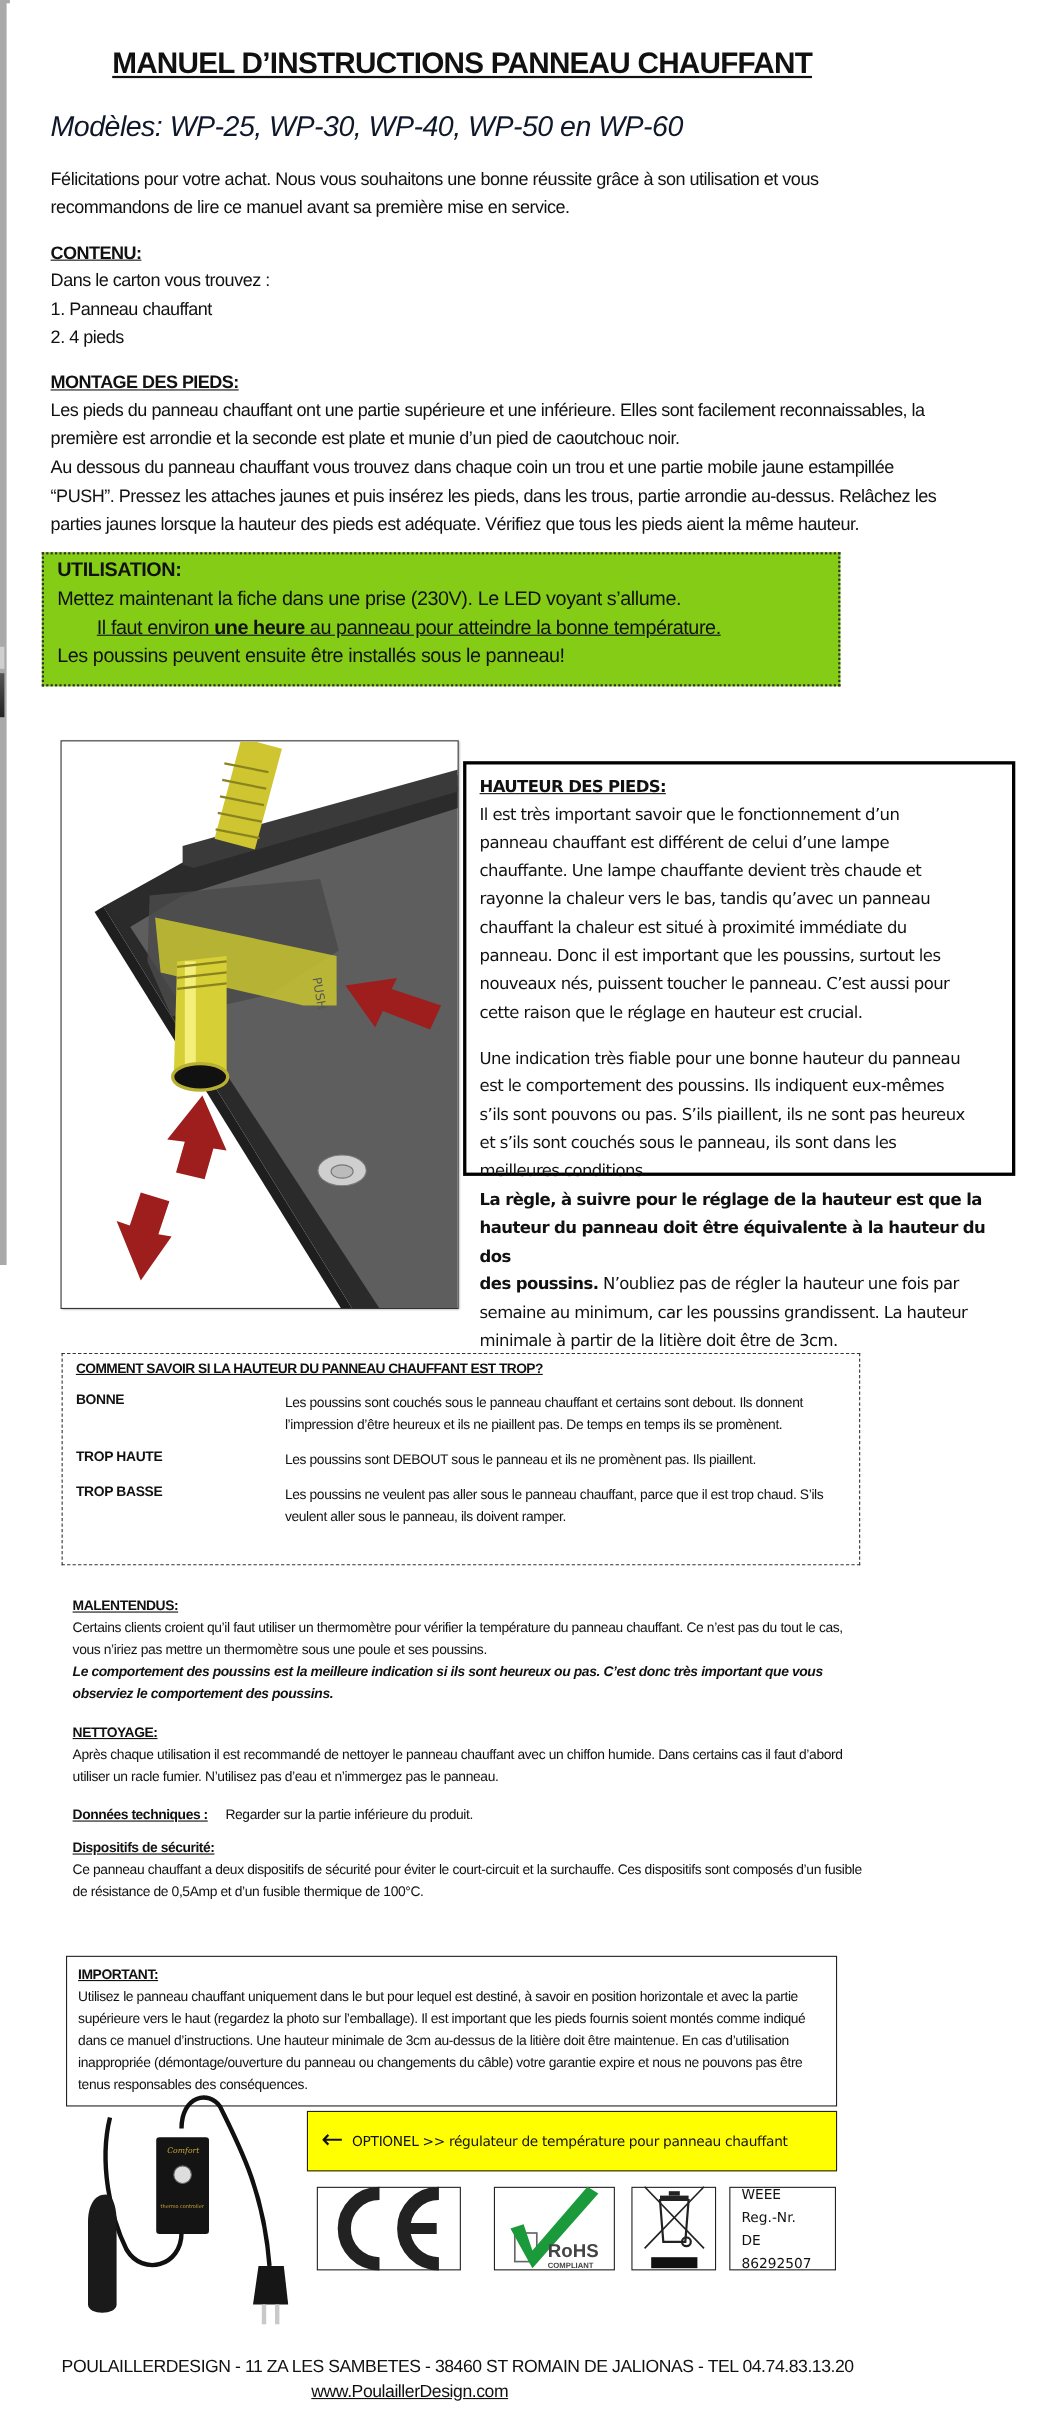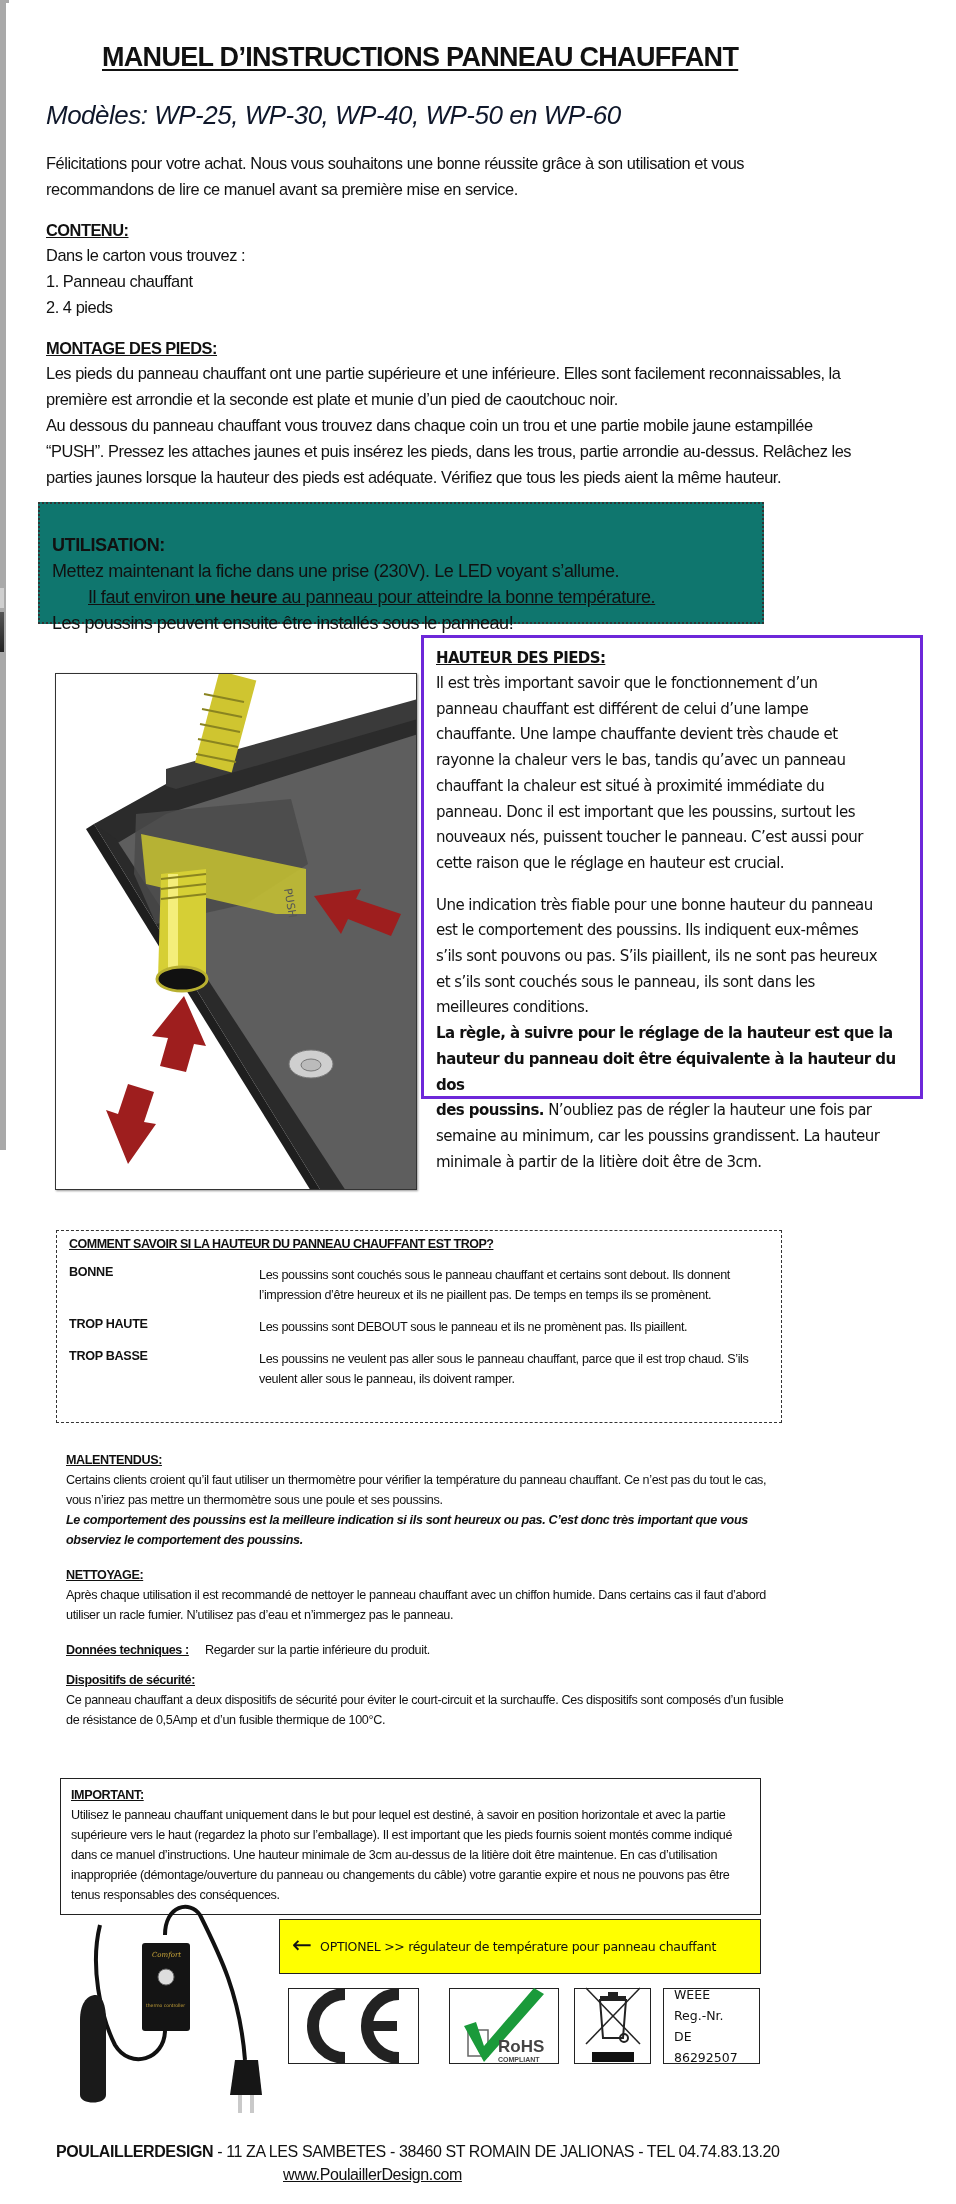--- a/index.html
+++ b/index.html
@@ -19,28 +19,28 @@
   .title { left: 102px; top: 42px; font-size: 27px; font-weight: bold; text-decoration: underline; text-underline-offset: 3px; letter-spacing: -0.7px; }
   .models { left: 46px; top: 100px; font-size: 26px; font-style: italic; letter-spacing: -0.5px; color: #0f172a; }
 
   .p { font-size: 16.4px; line-height: 26px; letter-spacing: -0.45px; }
   .h { font-size: 16.4px; font-weight: bold; text-decoration: underline; letter-spacing: -0.5px; }
 
   .intro { left: 46px; top: 150px; width: 860px; }
   .contenu { left: 46px; top: 218px; width: 860px; }
   .montage { left: 46px; top: 336px; width: 880px; }
 
-  .util-box { left: 38px; top: 502px; width: 726px; height: 122px; background: #0f766e; border: 2px dotted #333; padding: 28px 12px; }
+  .util-box { left: 38px; top: 502px; width: 726px; height: 122px; background: #84cc16; border: 2px dotted #333; padding: 1px 12px; }
   .util-box .line { font-size: 18px; line-height: 26px; letter-spacing: -0.4px; }
   .util-box .h2 { font-weight: bold; font-size: 18px; line-height: 26px; }
   .util-box .it { text-decoration: underline; margin-left: 36px; }
 
   .illus { left: 55px; top: 673px; width: 362px; height: 517px; border: 1.5px solid #333; overflow: hidden; background: #fff; box-shadow: 1px 1px 2px #999; }
 
-  .hauteur-box { left: 421px; top: 635px; width: 502px; height: 464px; border: 3px solid #6d28d9; padding: 8px 12px; font-family: "DejaVu Sans", sans-serif; }
+  .hauteur-box { left: 421px; top: 692px; width: 502px; height: 377px; border: 3px solid #000000; padding: 8px 12px; font-family: "DejaVu Sans", sans-serif; }
   .hauteur-box .h { font-family: "DejaVu Sans", sans-serif; font-size: 15px; letter-spacing: -0.6px; line-height: 25px; }
   .hauteur-box .p { font-family: "DejaVu Sans", sans-serif; font-size: 15px; line-height: 25.7px; letter-spacing: -0.55px; }
   .hauteur-box .gap { height: 16px; }
 
   .comment-box { left: 56px; top: 1230px; width: 726px; height: 193px; border: 1.5px dashed #333; padding: 6px 12px; }
   .comment-box .h { font-size: 12.5px; letter-spacing: -0.5px; }
   .crow { display: flex; margin-top: 12px; }
   .crow .k { width: 190px; font-weight: bold; font-size: 12.6px; letter-spacing: -0.3px; }
   .crow .v { flex: 1; font-size: 12.6px; line-height: 20px; letter-spacing: -0.35px; }
 
@@ -60,21 +60,21 @@
   .optional-box .arrow { font-size: 24px; margin-right: 8px; margin-top: -4px; }
   .optional-box .t { font-size: 12.5px; letter-spacing: -0.3px; }
 
   .iconbox { top: 1988px; height: 76px; border: 1.5px solid #222; background: #fff; display: flex; align-items: center; justify-content: center; }
   .ce-box { left: 288px; width: 131px; }
   .rohs-box { left: 449px; width: 110px; }
   .weee-box { left: 574px; width: 77px; }
   .reg-box { left: 663px; width: 97px; justify-content: flex-start; padding-left: 10px; font-family: "DejaVu Sans", sans-serif; font-size: 12.5px; line-height: 21px; }
 
   .footer { left: 56px; top: 2143px; width: 760px; font-size: 16px; letter-spacing: -0.4px; }
-  .footer b { font-weight: bold; }
+  .footer b { font-weight: normal; }
   .footer-link { left: 283px; top: 2166px; font-size: 16px; letter-spacing: -0.4px; color: #111; text-decoration: underline; }
 </style>
 </head>
 <body>
 
 <div class="abs edge-strip"></div>
 <div class="abs edge-strip-top"></div>
 <div class="abs edge-light"></div>
 <div class="abs edge-dark"></div>
 

